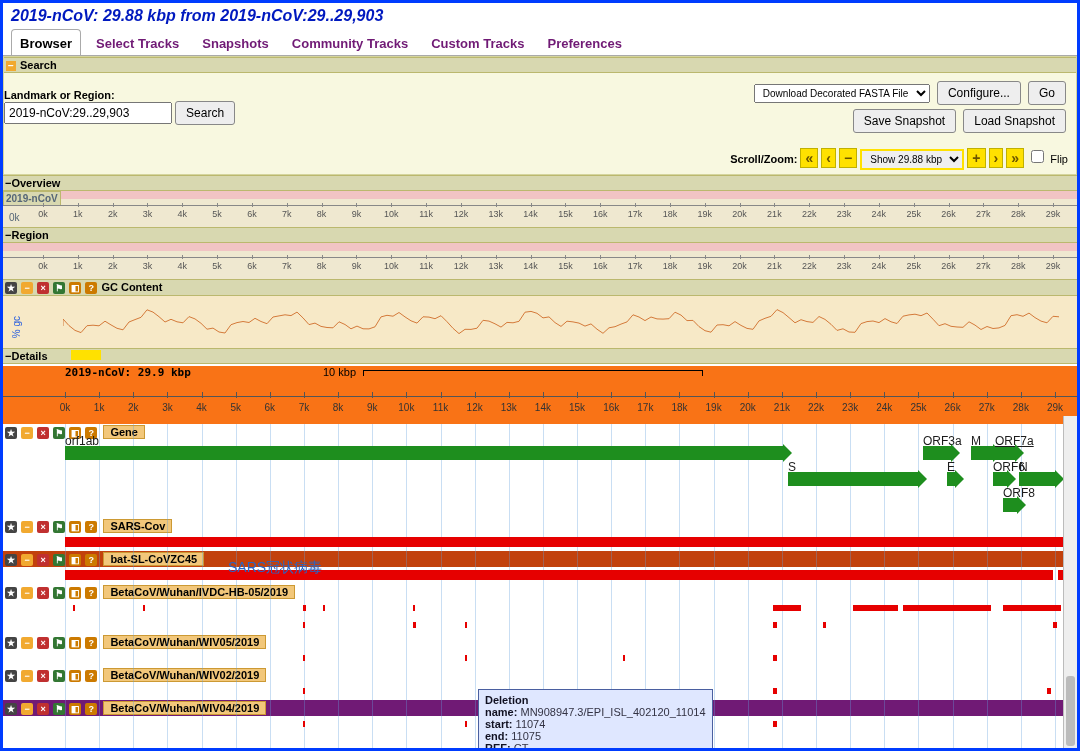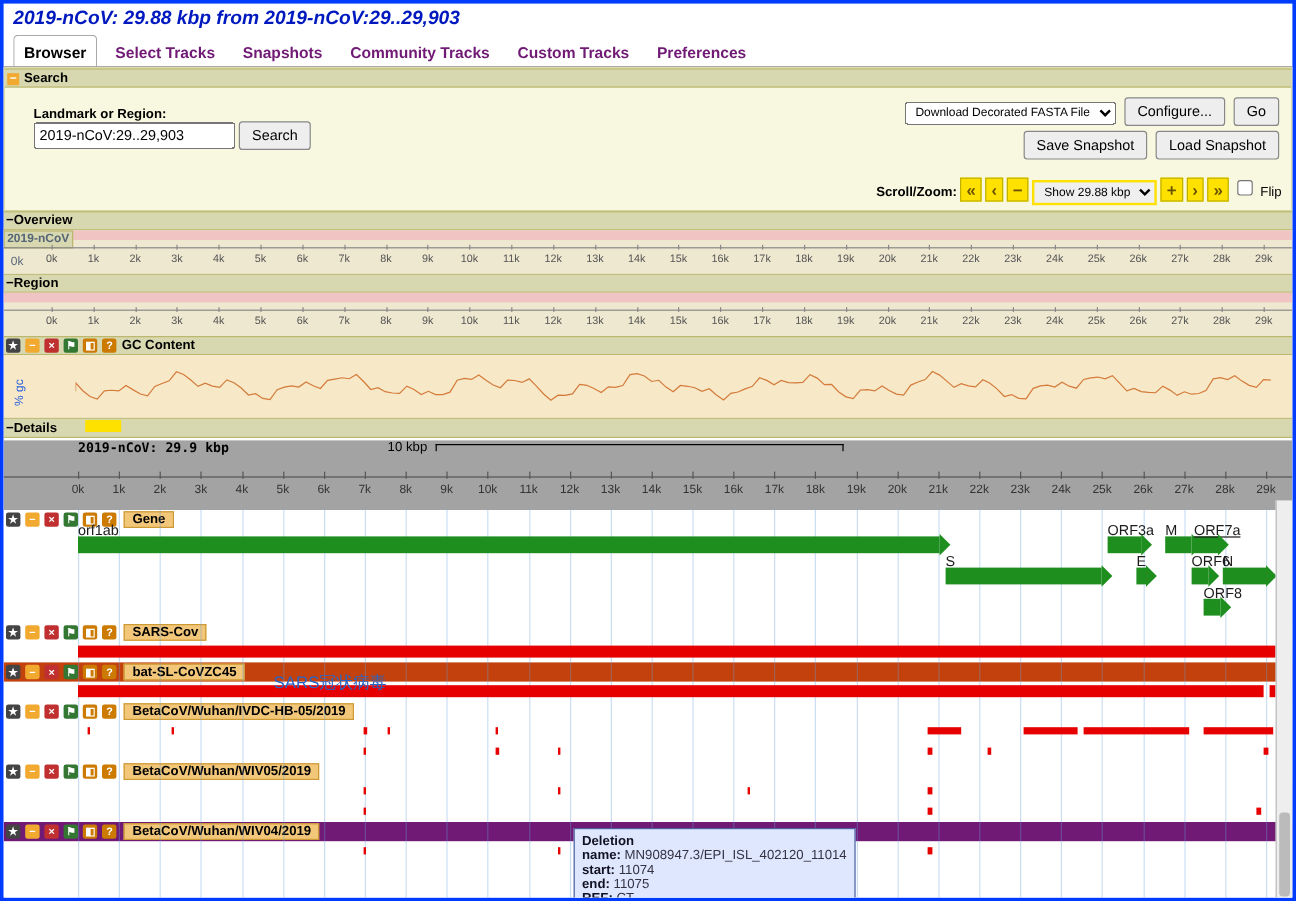--- a/index.html
+++ b/index.html
@@ -9,21 +9,21 @@
   .title-bar { color: #0019bf; font-size: 16px; font-weight: bold; padding: 4px 8px; font-style: italic; }
 
   .tabs { border-bottom: 1px solid #aaa; padding: 0 8px; }
   .tab      { display: inline-block; padding: 6px 8px 4px 8px; font-size: 13px; color: #701a75; font-weight: bold; margin-right: 4px; cursor: pointer; }
   .tab.active { border: 1px solid #aaa; border-bottom: none; border-radius: 4px 4px 0 0; color: #000; font-weight: bold; background: #fff; }
 
   .panel { background: #f8f8e0; border: 1px solid #d5d59e; margin: 0; }
   .section-head { background: #d8d8b0; border-top: 1px solid #bbb86e; border-bottom: 1px solid #bbb86e; padding: 1px 2px; font-weight: bold; font-size: 11px; }
   .section-head .minus { display:inline-block; width:10px; height:10px; background:#f1a930; color:#fff; line-height:10px; text-align:center; font-size:10px; margin-right:4px; }
 
-  .search-form { display:flex; align-items:center; justify-content:space-between; padding:6px 8px 10px 24px; }
+  .search-form { display:flex; align-items:center; justify-content:space-between; padding:6px 8px 10px 0; }
   .left-search label { font-weight:bold; }
   .left-search input[type=text] { width:168px; padding:2px 3px; font-size:12px; }
   .btn { background:#eee; border:1px solid #888; border-radius:3px; padding:4px 10px; font-size:12px; cursor:pointer; }
   select.dl { padding:2px 4px; font-size:10px; }
   .right-controls { text-align:right; }
   .right-controls > * { margin:2px 2px; }
 
   .scrollzoom { padding:2px 8px 4px 8px; text-align:right; }
   .sz-btn { display:inline-block; background:#ffe100; border:1px solid #c0b000; padding:0 4px; font-weight:bold; font-size:14px; color:#6a5400; line-height:18px; cursor:pointer; }
 
@@ -40,21 +40,21 @@
   .tc.star { background:#444; } .tc.minus{background:#f1a930;} .tc.x{background:#c03030;} .tc.o{background:#337733;}
   .tc.a{background:#cc7a00;} .tc.b{background:#cc7a00;}
 
   .section-bar { background:#d8d8b0; border-top:1px solid #bbb86e; border-bottom:1px solid #bbb86e; padding:1px 2px; font-weight:bold; font-size:11px; }
 
   .gc-strip { background:#f7e9c7; height:52px; position:relative; }
   .gc-strip svg { position:absolute; left:60px; right:0; top:0; }
   .gc-strip .ylab { position:absolute; left:8px; top:20px; font-size:10px; color:#2b60de; writing-mode:vertical-rl; transform:rotate(180deg); }
 
   .details-panel { position:relative; background:#fff; }
-  .details-ruler { height:58px; background:#a3a3a3; position:relative; margin-top:2px; }
+  .details-ruler { height:58px; background:#f97316; position:relative; margin-top:2px; }
   .details-ruler .dscale { position:absolute; left:0; top:0; font-weight:bold; font-size:11px; font-family:monospace; }
   .details-ruler .scalebar { position:absolute; left:320px; top:0; font-size:11px; }
   .details-ruler .axis { position:absolute; left:0; right:0; top:30px; height:1px; background:#555; }
   .details-ruler .tick { position:absolute; top:26px; width:1px; height:6px; background:#555; }
   .details-ruler .lbl  { position:absolute; top:36px; transform:translateX(-50%); font-size:10px; color:#333; }
 
   .details-bg-grid { position:absolute; left:0; right:0; top:58px; bottom:0; }
   .details-bg-grid .g { position:absolute; top:0; bottom:0; width:1px; background:rgba(100,160,220,.35); }
 
   .track-label { display:inline-block; background:#f2c77a; border:1px solid #cc9933; padding:0 6px; font-weight:bold; font-size:11px; margin-left:2px; }
@@ -516,20 +516,33 @@
     </div>
         </div>
         <div class="align-track">
           <div class="align-bar">
             <div class="redthin" style="left: 300px; width: 2px;"></div>
             <div class="redthin" style="left: 462px; width: 2px;"></div>
             <div class="redthin" style="left: 620px; width: 2px;"></div>
             <div class="redthin" style="left: 770px; width: 4px;"></div>
           </div>
         </div>
+        <div>
+          <div class="section-bar" style="background:#fff;border:none">
+      <span class="track-controls">
+        <span class="tc star">★</span>
+        <span class="tc minus">−</span>
+        <span class="tc x">×</span>
+        <span class="tc o">⚑</span>
+        <span class="tc a">◧</span>
+        <span class="tc b">?</span>
+      </span>
+      <span class="track-label">BetaCoV/Wuhan/WIV02/2019</span>
+    </div>
+        </div>
         <div class="align-track">
           <div class="align-bar">
             <div class="redthin" style="left: 300px; width: 2px;"></div>
             <div class="redthin" style="left: 770px; width: 4px;"></div>
             <div class="redthin" style="left: 1044px; width: 4px;"></div>
           </div>
         </div>
         <div>
           <div class="section-bar" style="background:#701a75;border:none">
       <span class="track-controls">

